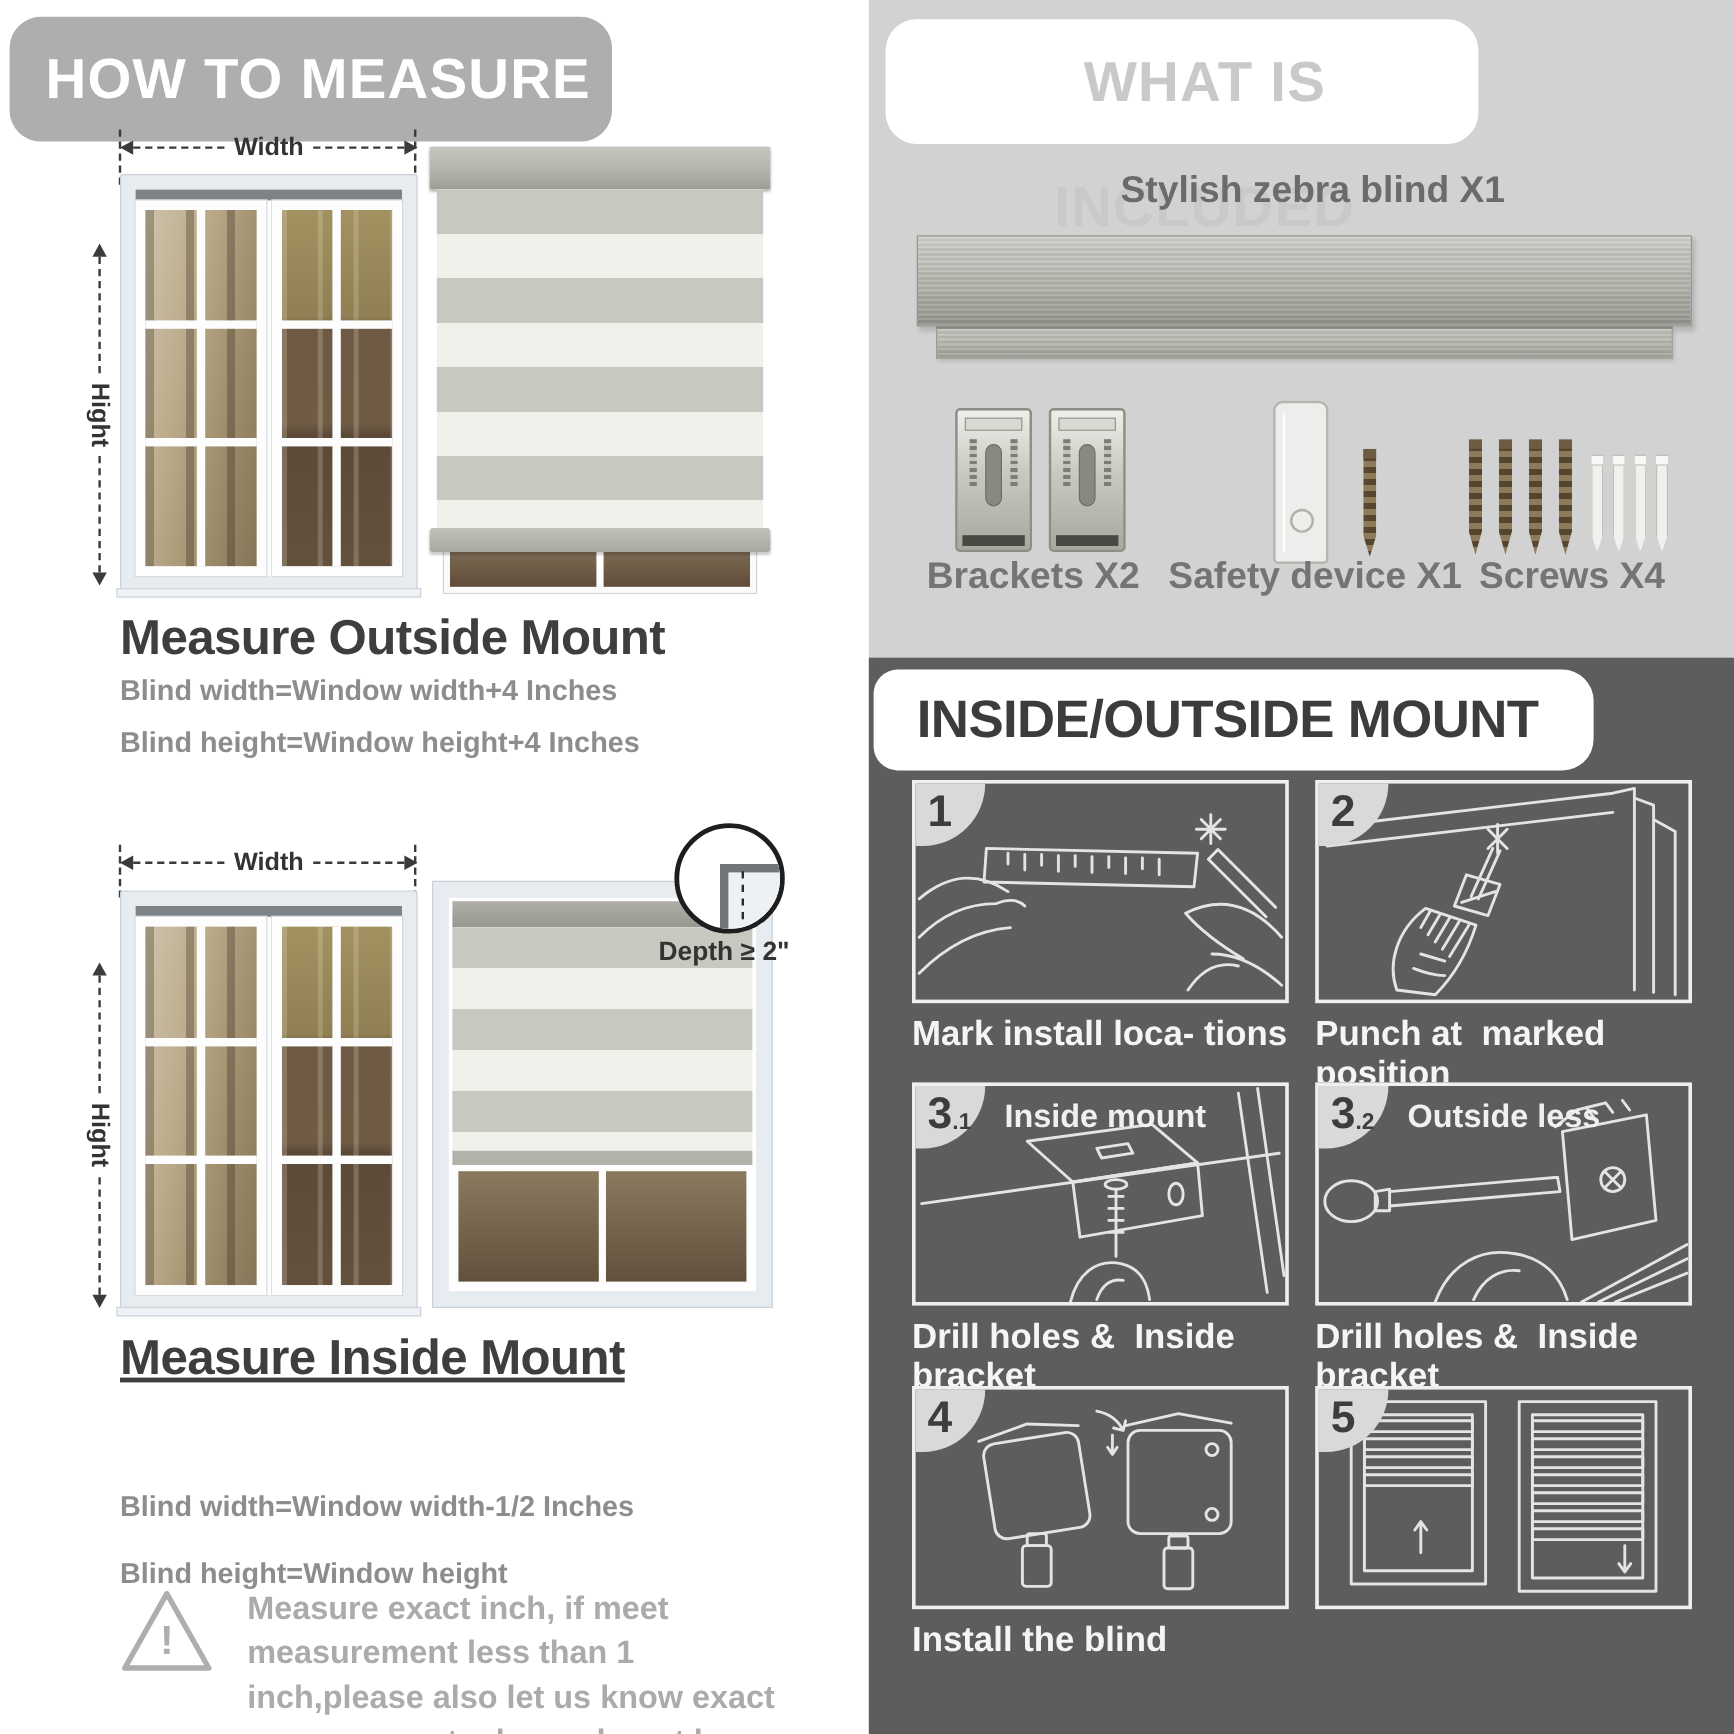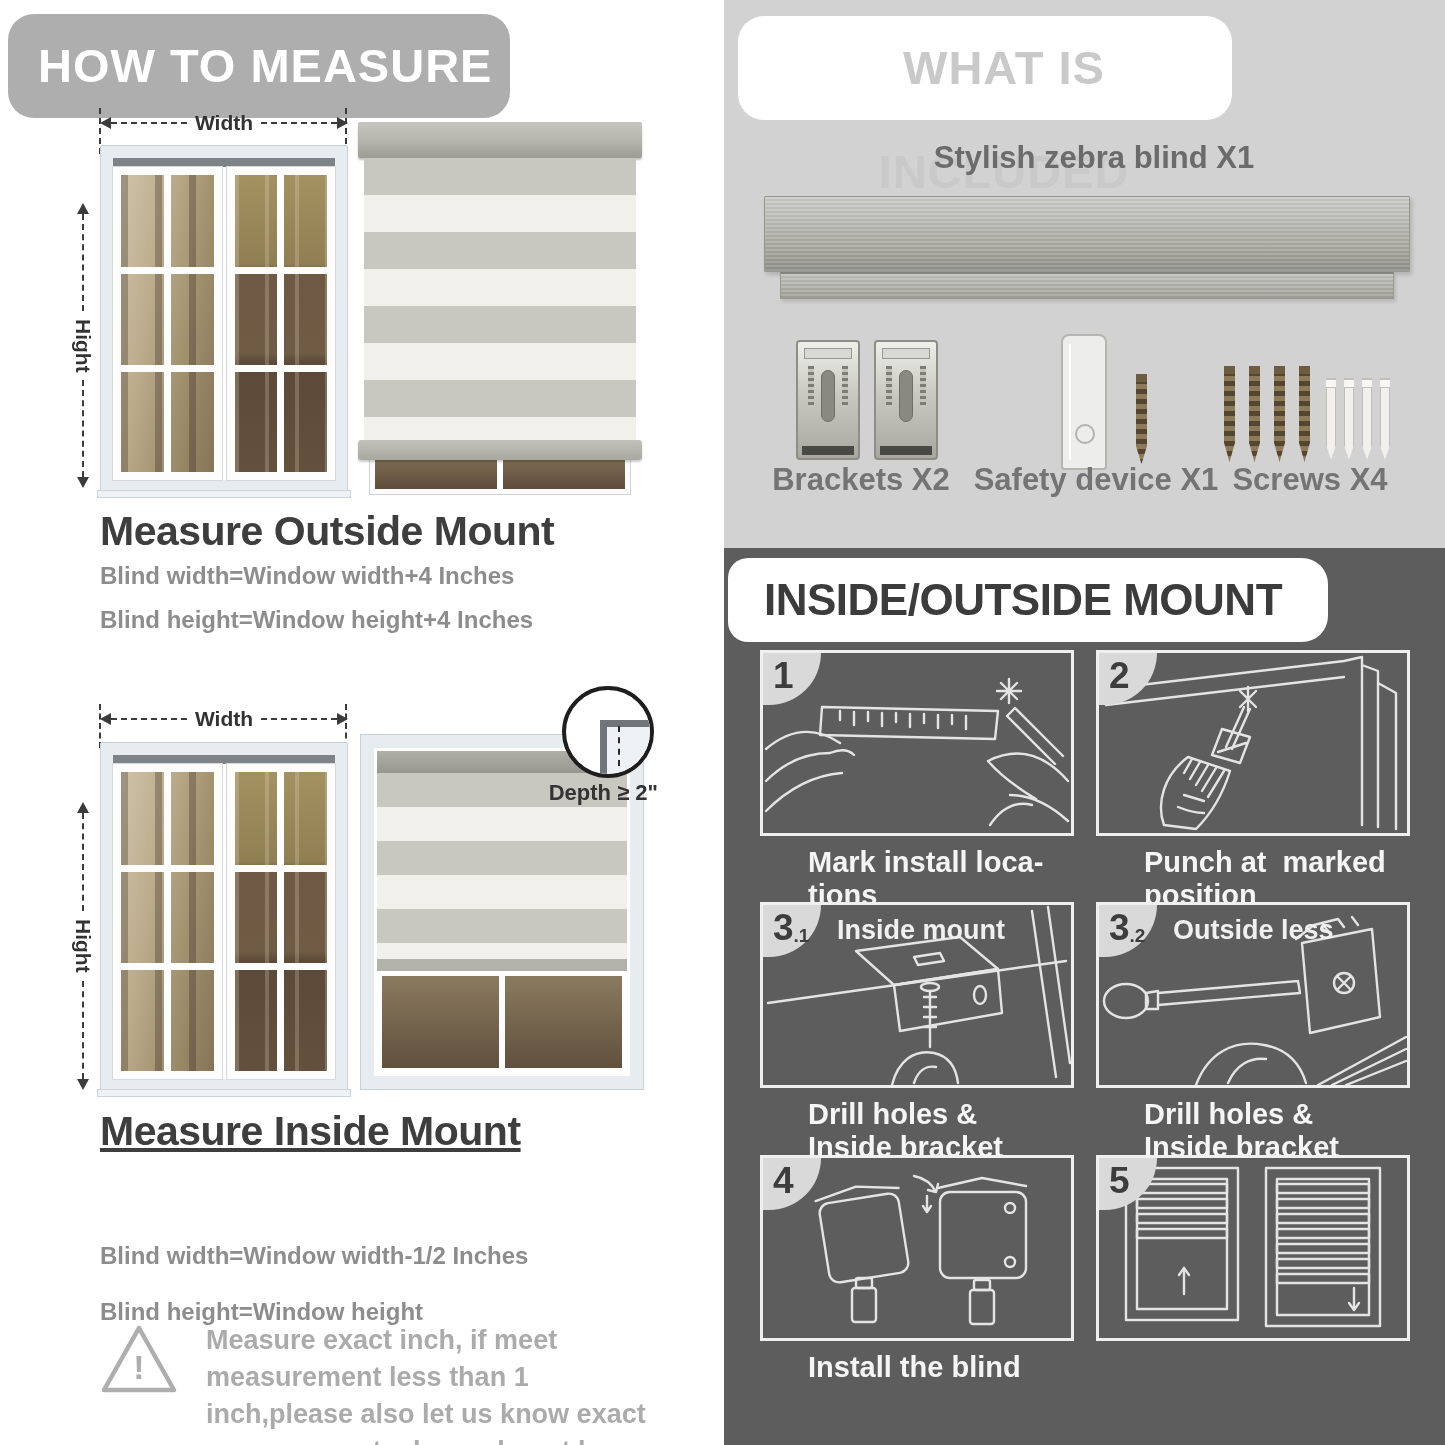--- a/index.html
+++ b/index.html
@@ -145,21 +145,21 @@
   .iom-banner span { color:#3c3c3c; font-size:44px; line-height:84px; padding-left:36px; letter-spacing:-0.5px; }
 
   .step { position:absolute; width:314px; }
   .panel { position:relative; width:314px; height:186px; border:3px solid #efefef; background:#5d5d5d; }
   .panel svg.art { position:absolute; inset:0; width:100%; height:100%; }
   .badge { position:absolute; top:0; left:0; width:58px; height:52px; background:#d9d9d9;
       border-radius:0 0 52px 0; z-index:3; display:flex; padding-left:10px; }
   .badge .num { font-size:37px; color:#3d3d3d; line-height:46px; }
   .badge .sub { font-size:19px; color:#3d3d3d; margin-top:20px; }
   .inner-label { position:absolute; left:74px; top:10px; font-size:27px; color:#f0f0f0; z-index:3; }
-  .caption { margin-top:10px; font-size:29px; color:#f5f5f5; white-space:pre-wrap;margin-left:48px; }
+  .caption { margin-top:10px; font-size:29px; color:#f5f5f5; white-space:pre-wrap; }
 
   .s-r1 { top:102px; } .s-r2 { top:354px; } .s-r3 { top:607px; }
   .s-c1 { left:36px; } .s-c2 { left:372px; }
 
   .art path, .art rect, .art circle, .art ellipse, .art polyline {
       fill:none; stroke:#e4e4e4; stroke-width:2.4; stroke-linecap:round; stroke-linejoin:round; }
   .art .fillstripe { fill:#d4d4d4; stroke:none; }
 </style>
 </head>
 <body>

